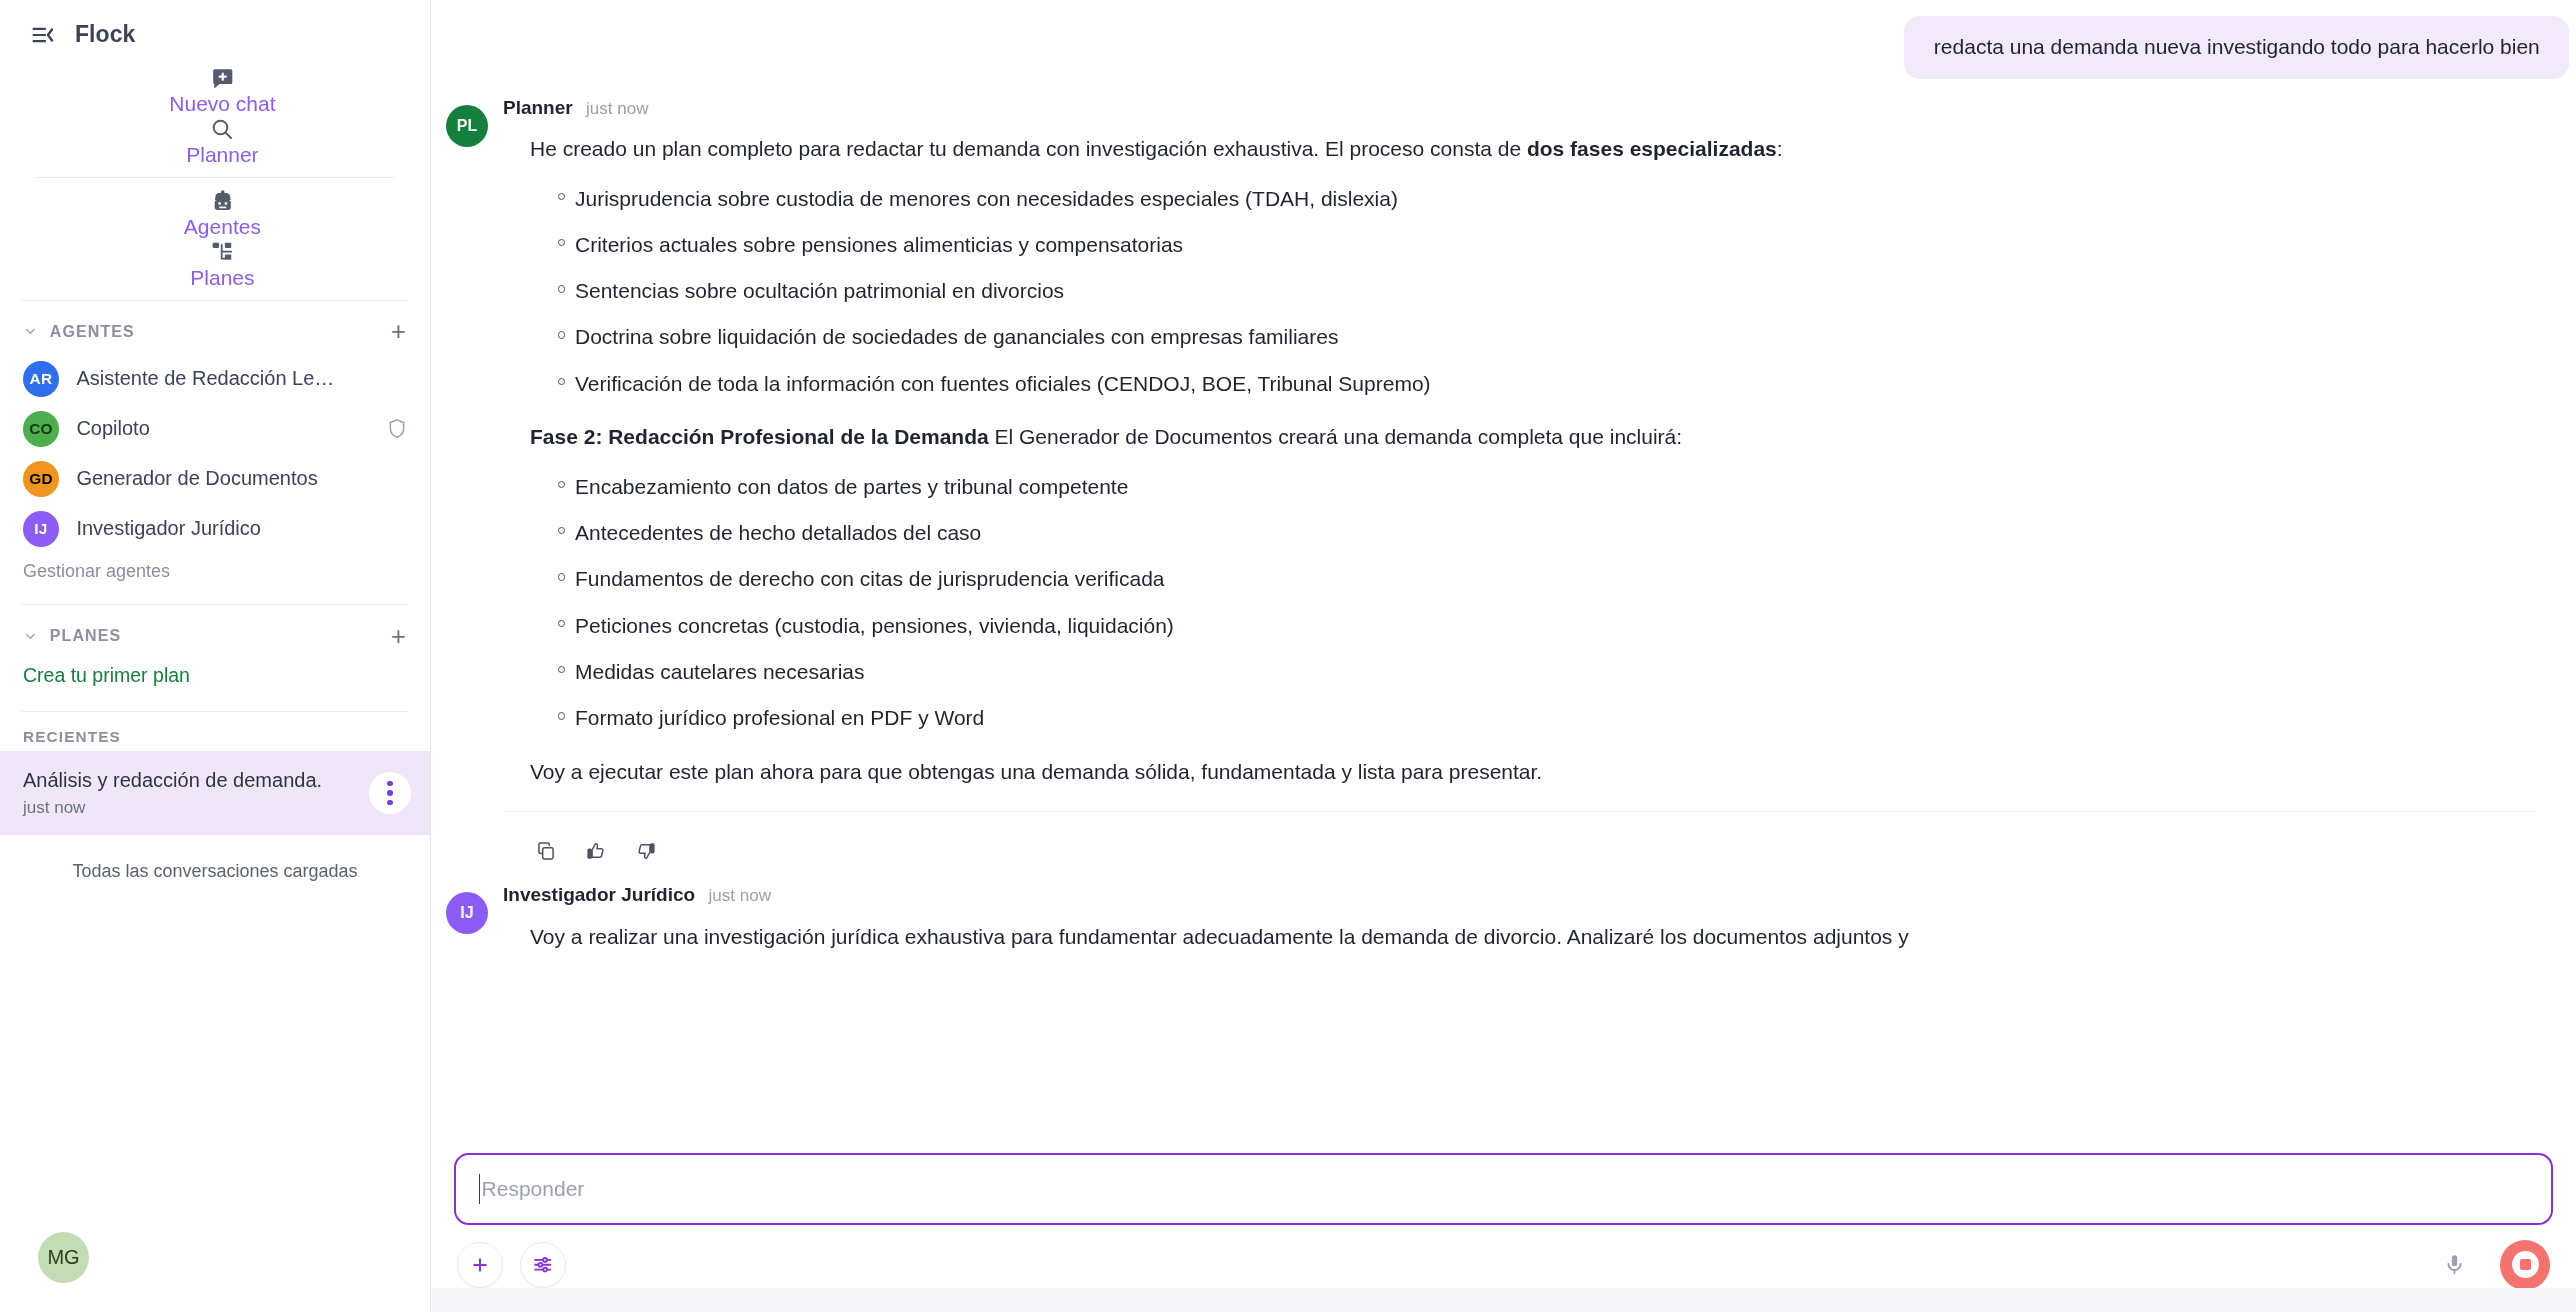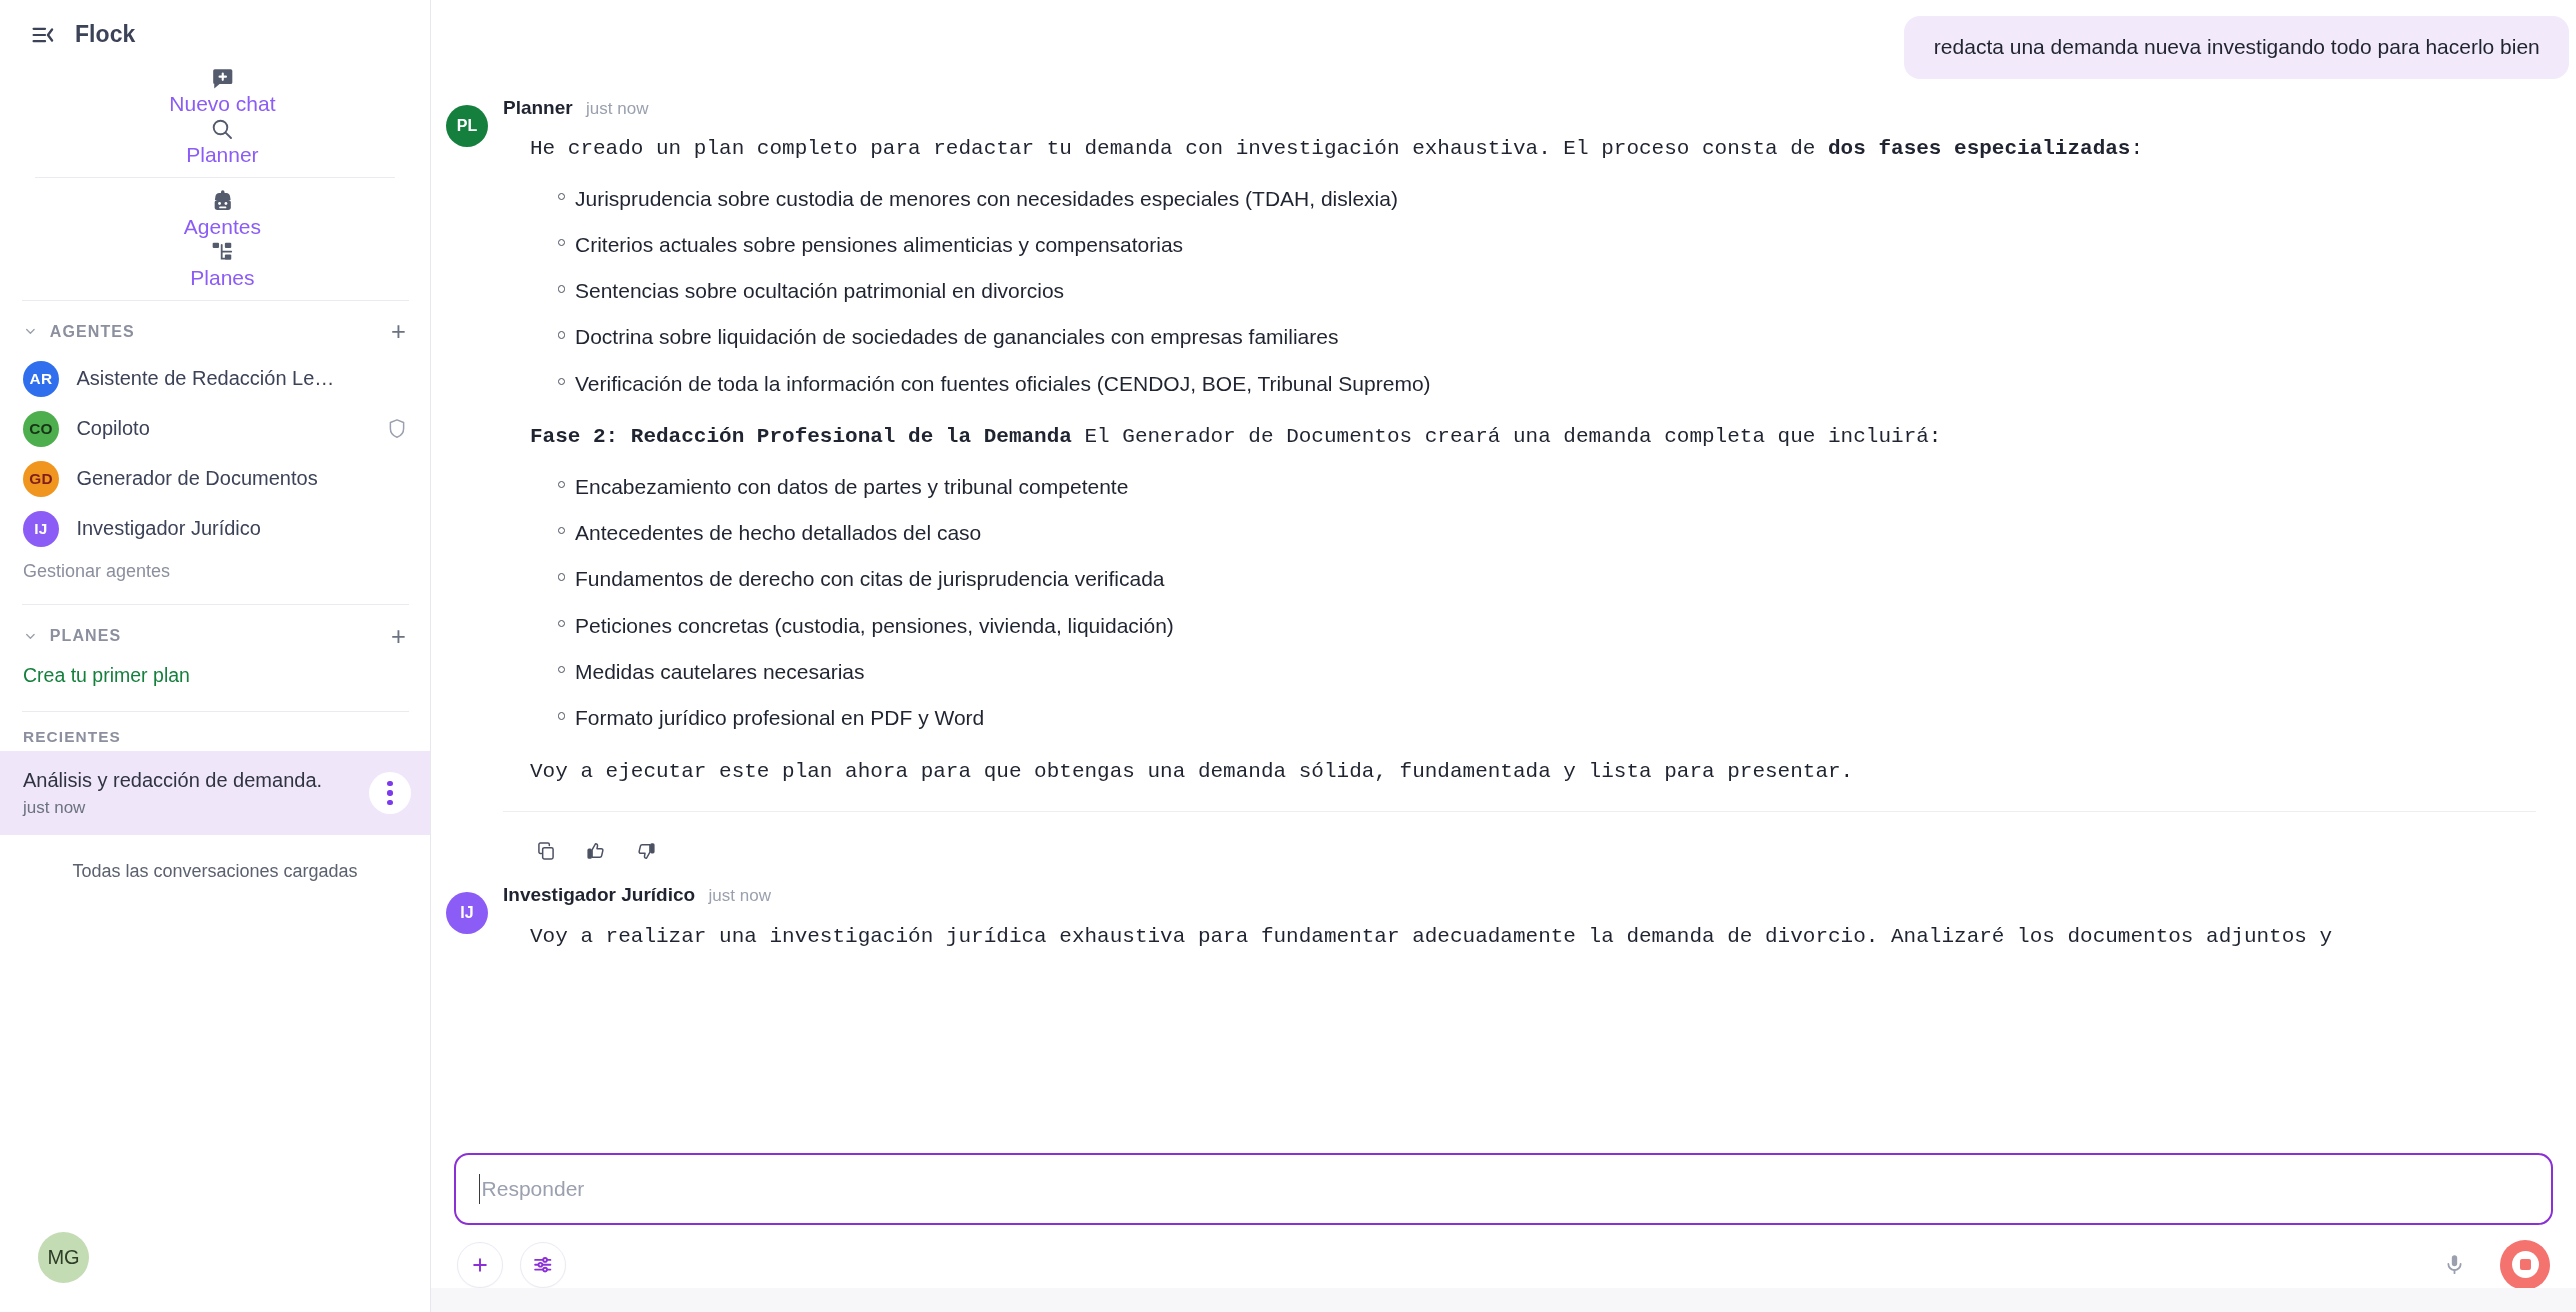--- a/index.html
+++ b/index.html
@@ -85,21 +85,21 @@
     font-size:21px;color:#1f2430;max-width:1409px;line-height:1.35;
   }
 
   .msg{display:flex;gap:0;padding:17.4px 0 0 0;}
   .msg-avatar-col{width:72px;flex:none;display:flex;justify-content:center;padding-top:8px;}
   .msg-avatar{width:42px;height:42px;border-radius:50%;display:flex;align-items:center;justify-content:center;color:#fff;font-size:16px;font-weight:600;}
   .msg-body{flex:1;min-width:0;padding-right:40px;}
   .msg-head{display:flex;align-items:baseline;gap:13.4px;}
   .msg-author{font-size:19px;font-weight:700;color:#1f2430;}
   .msg-time{font-size:17px;color:#9aa0ae;}
-  .msg-p{font-size:21px;color:#1f2430;line-height:1.55;margin:14.8px 0 0 0;padding-left:27px;font-family:Liberation Mono, monospace;}
+  .msg-p{font-size:21px;color:#1f2430;line-height:1.55;margin:14.8px 0 0 0;padding-left:27px;}
   .msg-p b{font-weight:700;}
   .msg-ul{margin:9.4px 0 0 0;padding:0 0 0 72px;list-style:none;}
   .msg-ul li{position:relative;font-size:21px;color:#1f2430;line-height:1.5;padding:7.4px 0;}
   .msg-ul li:before{
     content:"";position:absolute;left:-17.4px;top:17.4px;
     width:7.4px;height:7.4px;border:1.3px solid #4b5162;border-radius:50%;box-sizing:border-box;
   }
   .msg-actions{display:flex;gap:19px;align-items:center;padding:23px 0 0 27px;border-top:0.7px solid #ededf2;margin-top:23px;}
   .act-btn{width:31px;height:31px;display:flex;align-items:center;justify-content:center;cursor:pointer;border-radius:5.4px;}
 
@@ -222,21 +222,21 @@
       <span class="avatar" style="background:#4cae4c;color:#173417">CO</span>
       <span class="agent-name">Copiloto</span>
       <span class="agent-badge">
         <svg width="20" height="21.5" viewBox="0 0 24 26" fill="none">
             <path d="M12 2.2 20 5.4v7.3c0 5.1-3.4 9-8 10.6-4.6-1.6-8-5.5-8-10.6V5.4z" stroke="#9aa0ae" stroke-width="1.8" fill="none" stroke-linejoin="round"></path>
           </svg>
       </span>
     </div>
 
     <div class="agent-row">
-      <span class="avatar" style="background:#f0951e;color:#7f1d1d">GD</span>
+      <span class="avatar" style="background:#f0951e;color:#000000">GD</span>
       <span class="agent-name">Generador de Documentos</span>
     </div>
 
     <div class="agent-row">
       <span class="avatar" style="background:#8b5cf6">IJ</span>
       <span class="agent-name">Investigador Jurídico</span>
     </div>
 
     <div class="sb-sub-link">Gestionar agentes</div>
 

